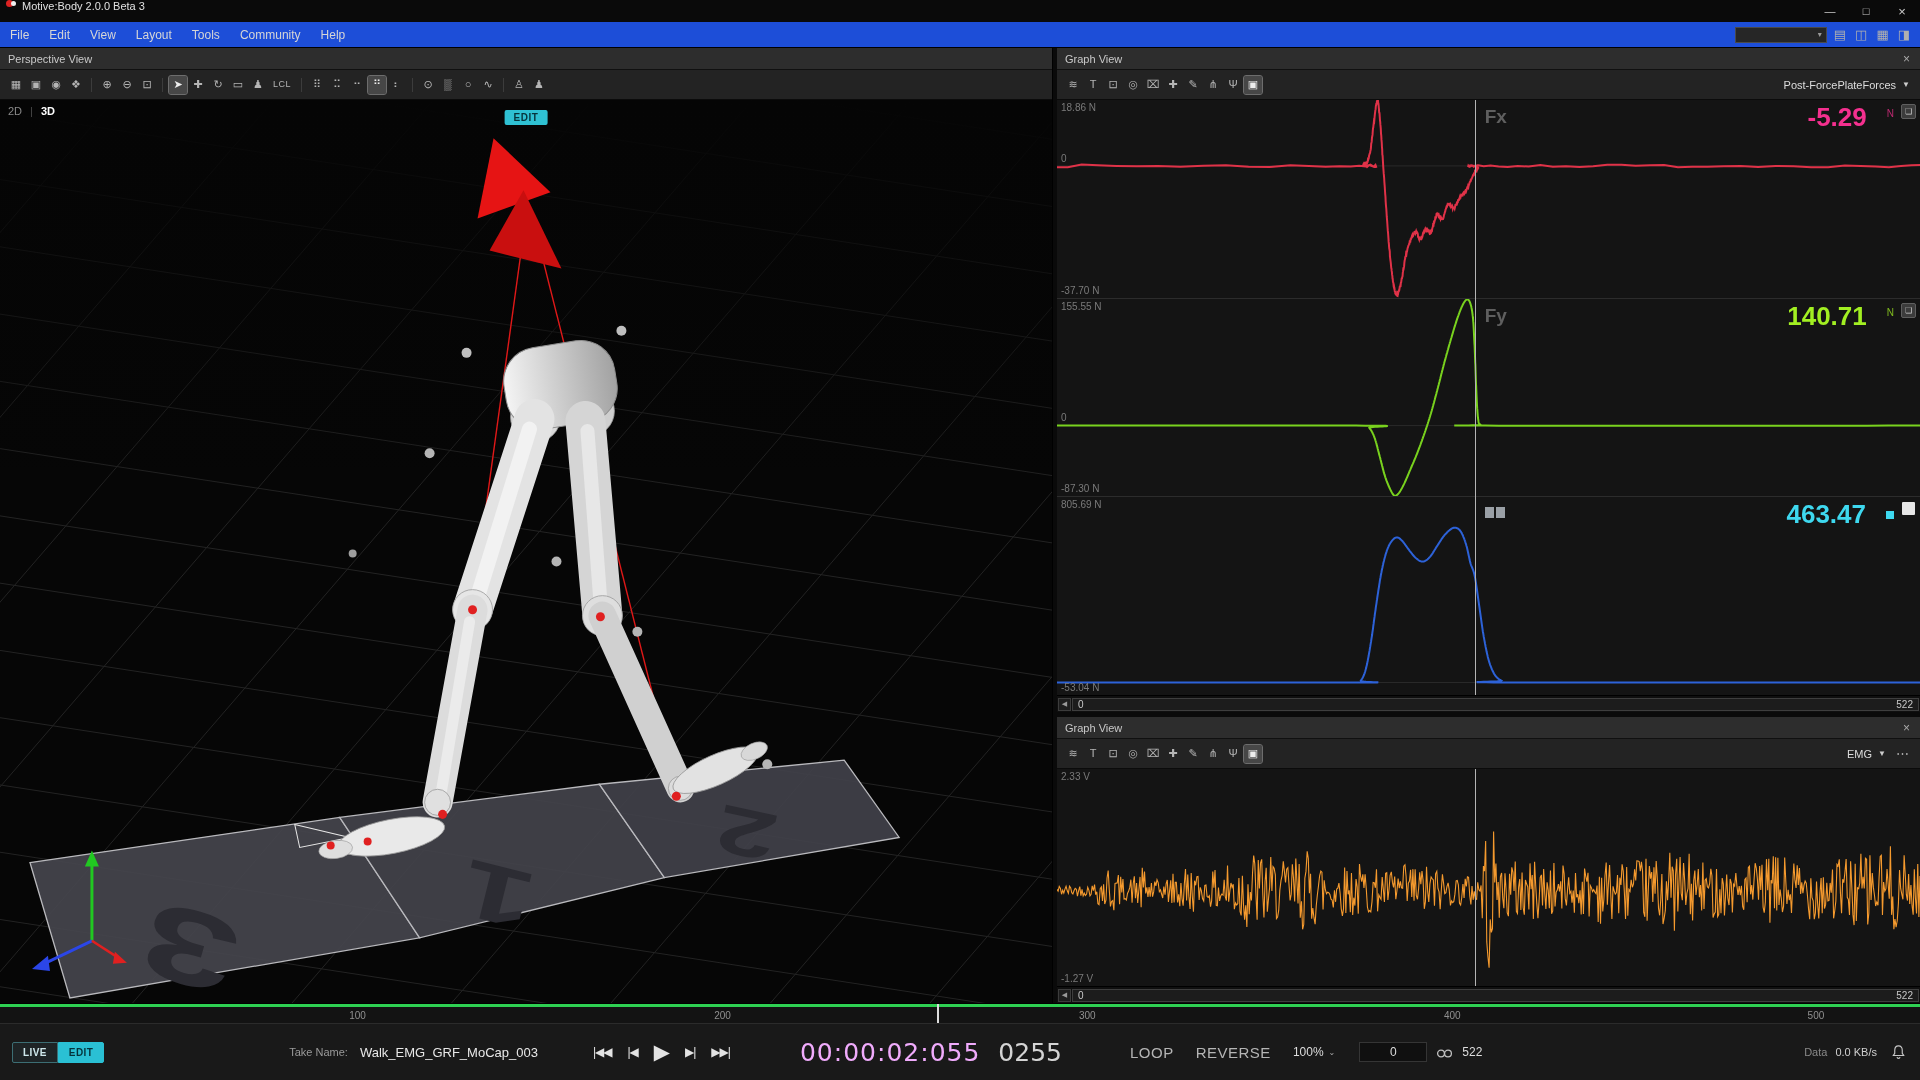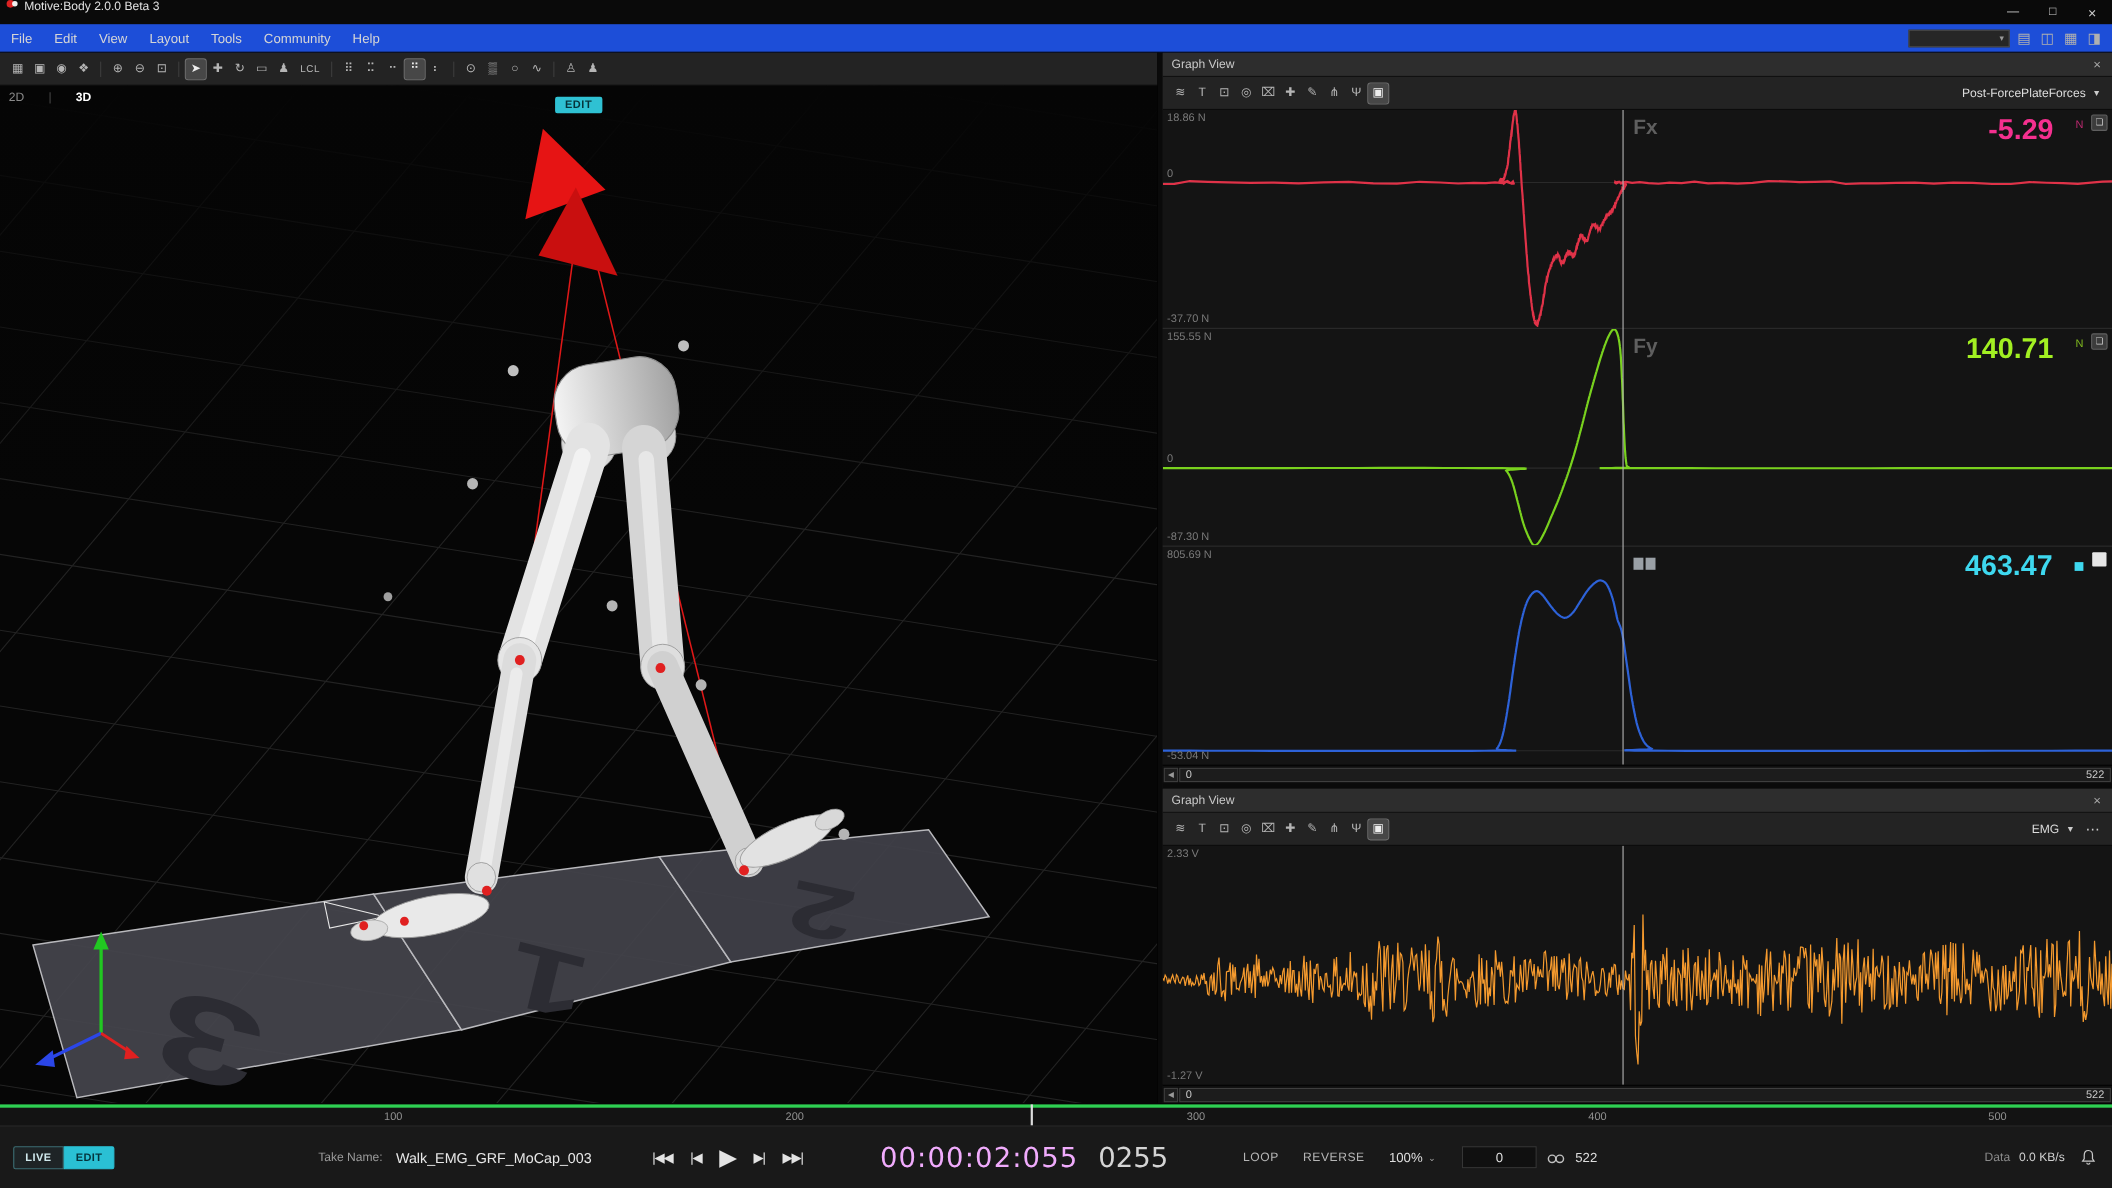--- a/index.html
+++ b/index.html
@@ -43,21 +43,21 @@
   .tb-btn.active{background:#474747;outline:1px solid #6d6d6d;color:#eee}
   .tb-btn.tb-text{padding:0 4px;font-size:9px;letter-spacing:.5px}
   .tb-sep{width:1px;height:14px;background:#3c3c3c;margin:0 5px;display:inline-block}
   .preset{margin-left:auto;display:flex;align-items:center;gap:6px;font-size:11px;color:#ddd;padding-right:4px}
   .preset .chev{font-size:8px;color:#ccc}
   .preset .more{font-size:13px;color:#ccc;letter-spacing:1px;margin-left:4px}
 
   
   .viewport{flex:1;position:relative;background:#060606;overflow:hidden;min-height:0}
   #scene{position:absolute;inset:0;width:100%;height:100%}
-  .mode-tabs{position:absolute;top:5px;left:8px;display:flex;align-items:center;gap:22px;font-size:11px;z-index:6}
+  .mode-tabs{position:absolute;top:5px;left:8px;display:flex;align-items:center;gap:8px;font-size:11px;z-index:6}
   .mode-2d{color:#8a8a8a}.mode-sep{color:#4a4a4a}.mode-3d{color:#fff;font-weight:700}
   .edit-badge{position:absolute;top:10px;left:50%;transform:translateX(-50%);background:#2fc1d3;color:#06343c;
               font-size:10px;font-weight:700;letter-spacing:.5px;padding:2px 9px;border-radius:2px;z-index:6}
 
   
   .graph-panel{display:flex;flex-direction:column;min-height:0}
   #gp1{height:664px;flex:none}
   .hsplit{height:5px;background:#0a0a0a;flex:none}
   #gp2{flex:1}
   .chart-area{flex:1;position:relative;display:flex;flex-direction:column;background:#141414;min-height:0}
@@ -98,21 +98,21 @@
   .mode-btn.left{border-radius:2px 0 0 2px}
   .mode-btn.active{background:#2ac0d4;color:#04333c;border-color:#2ac0d4;border-radius:0 2px 2px 0}
   .take{margin-left:185px;display:flex;align-items:center;gap:12px}
   .take-label{font-size:11px;color:#9a9a9a}
   .take-name{font-size:13px;color:#e8e8e8}
   .transport{margin-left:55px;display:flex;align-items:center;gap:16px}
   .t-btn{font-size:12px;color:#e3e3e3;letter-spacing:-1px;white-space:nowrap}
   .t-big{font-size:21px}
   .timecode{margin-left:70px;font-size:25px;color:#f0abfc;letter-spacing:1px;font-family:"DejaVu Sans",sans-serif}
   .framenum{margin-left:18px;font-size:25px;color:#d4d4d4;font-family:"DejaVu Sans",sans-serif}
-  .tgl{font-size:11px;color:#b5b5b5;letter-spacing:.5px}
+  .tgl{font-size:15px;color:#b5b5b5;letter-spacing:.5px}
   .loop{margin-left:68px}.reverse{margin-left:22px}
   .speed{margin-left:22px;display:flex;align-items:center;gap:5px;font-size:12px;color:#ddd}
   .speed .chev{font-size:8px;color:#aaa}
   .range-field{margin-left:24px;width:68px;height:20px;background:#101010;border:1px solid #353535;display:flex;
                align-items:center;justify-content:center;font-size:12px;color:#ddd}
   .find{margin-left:9px;display:flex;align-items:center}
   .range-end{margin-left:9px;font-size:12px;color:#ddd}
   .right-status{margin-left:auto;display:flex;align-items:center;gap:8px}
   .data-label{font-size:11px;color:#8a8a8a}
   .data-rate{font-size:11px;color:#d0d0d0}
@@ -151,20 +151,23 @@
           <span class="mb-ic">◫</span>
           <span class="mb-ic">▦</span>
           <span class="mb-ic">◨</span>
         </span>
     </div>
   </div>
 
   <div class="main">
 
     <div class="left-pane">
+      <div class="pane-header">
+        <span>Perspective View</span>
+      </div>
       <div class="toolbar" id="persp-toolbar-icons">
           <span class="tb-btn">▦</span>
           <span class="tb-btn">▣</span>
           <span class="tb-btn">◉</span>
           <span class="tb-btn">❖</span>
           <span class="tb-sep"></span>
           <span class="tb-btn">⊕</span>
           <span class="tb-btn">⊖</span>
           <span class="tb-btn">⊡</span>
           <span class="tb-sep"></span>

